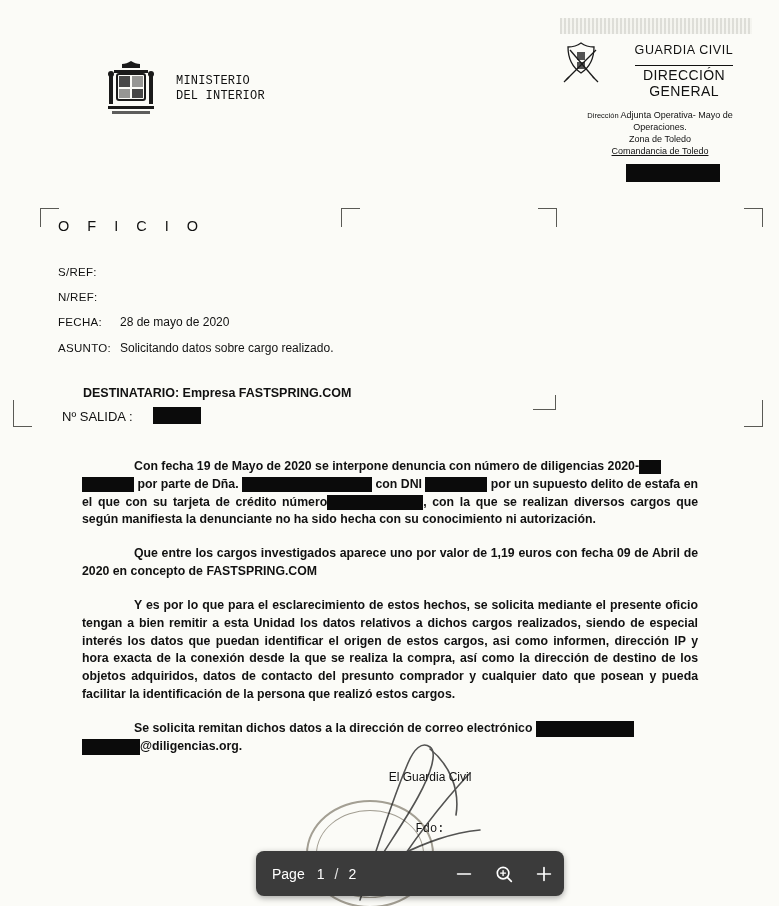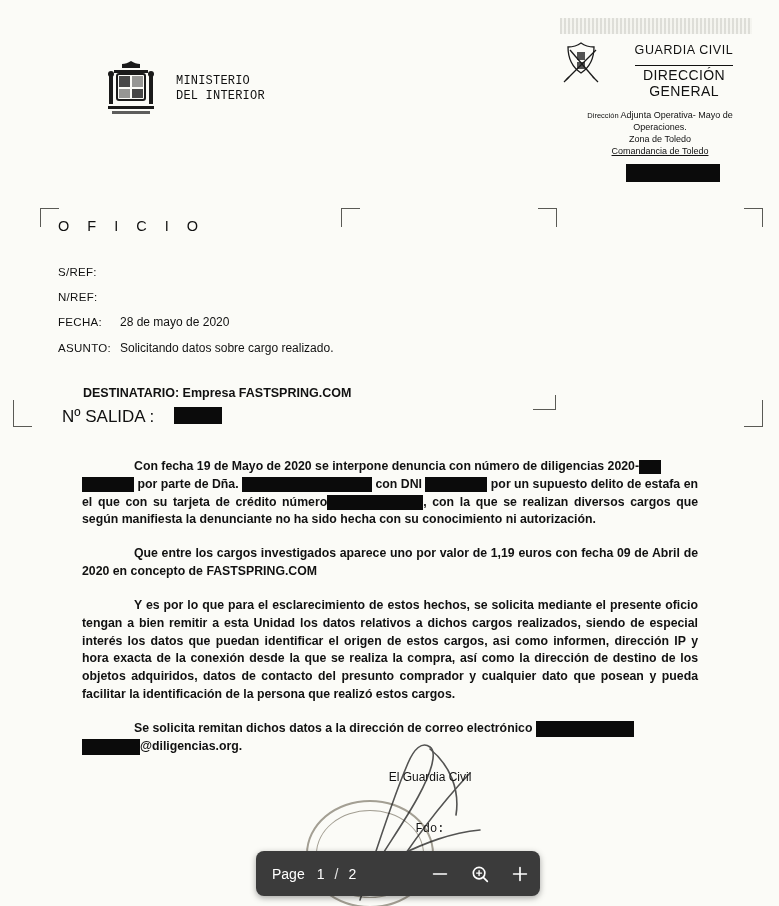--- a/index.html
+++ b/index.html
@@ -166,24 +166,24 @@
     color: #111;
     font-weight: bold;
     padding-left: 21px;
   }
   .dest-row .lbl { font-weight: bold; }
   .dest-row .val { font-weight: bold; }
   .salida-row {
     position: absolute;
     left: 62px;
     top: 407px;
-    font-size: 17px;
-    color: #111;
-    display: flex;
-    align-items: flex-start;
+    font-size: 13px;
+    color: #111;
+    display: flex;
+    align-items: flex-end;
     gap: 20px;
   }
   .salida-red { width: 48px; height: 17px; }
   
   .body-text {
     position: absolute;
     left: 82px;
     top: 458px;
     width: 616px;
     font-size: 12.3px;
@@ -236,21 +236,21 @@
     top: 735px;
     width: 180px;
     height: 170px;
     opacity: .75;
   }
   
   .pdf-toolbar {
     position: absolute;
     left: 256px;
     top: 851px;
-    width: 284px;
+    width: 308px;
     height: 45px;
     background: #3b3b3b;
     border-radius: 8px;
     display: flex;
     align-items: center;
     color: #ffffff;
     font-size: 14px;
     box-shadow: 0 2px 6px rgba(0,0,0,.35);
   }
   .tb-pagelabel {

